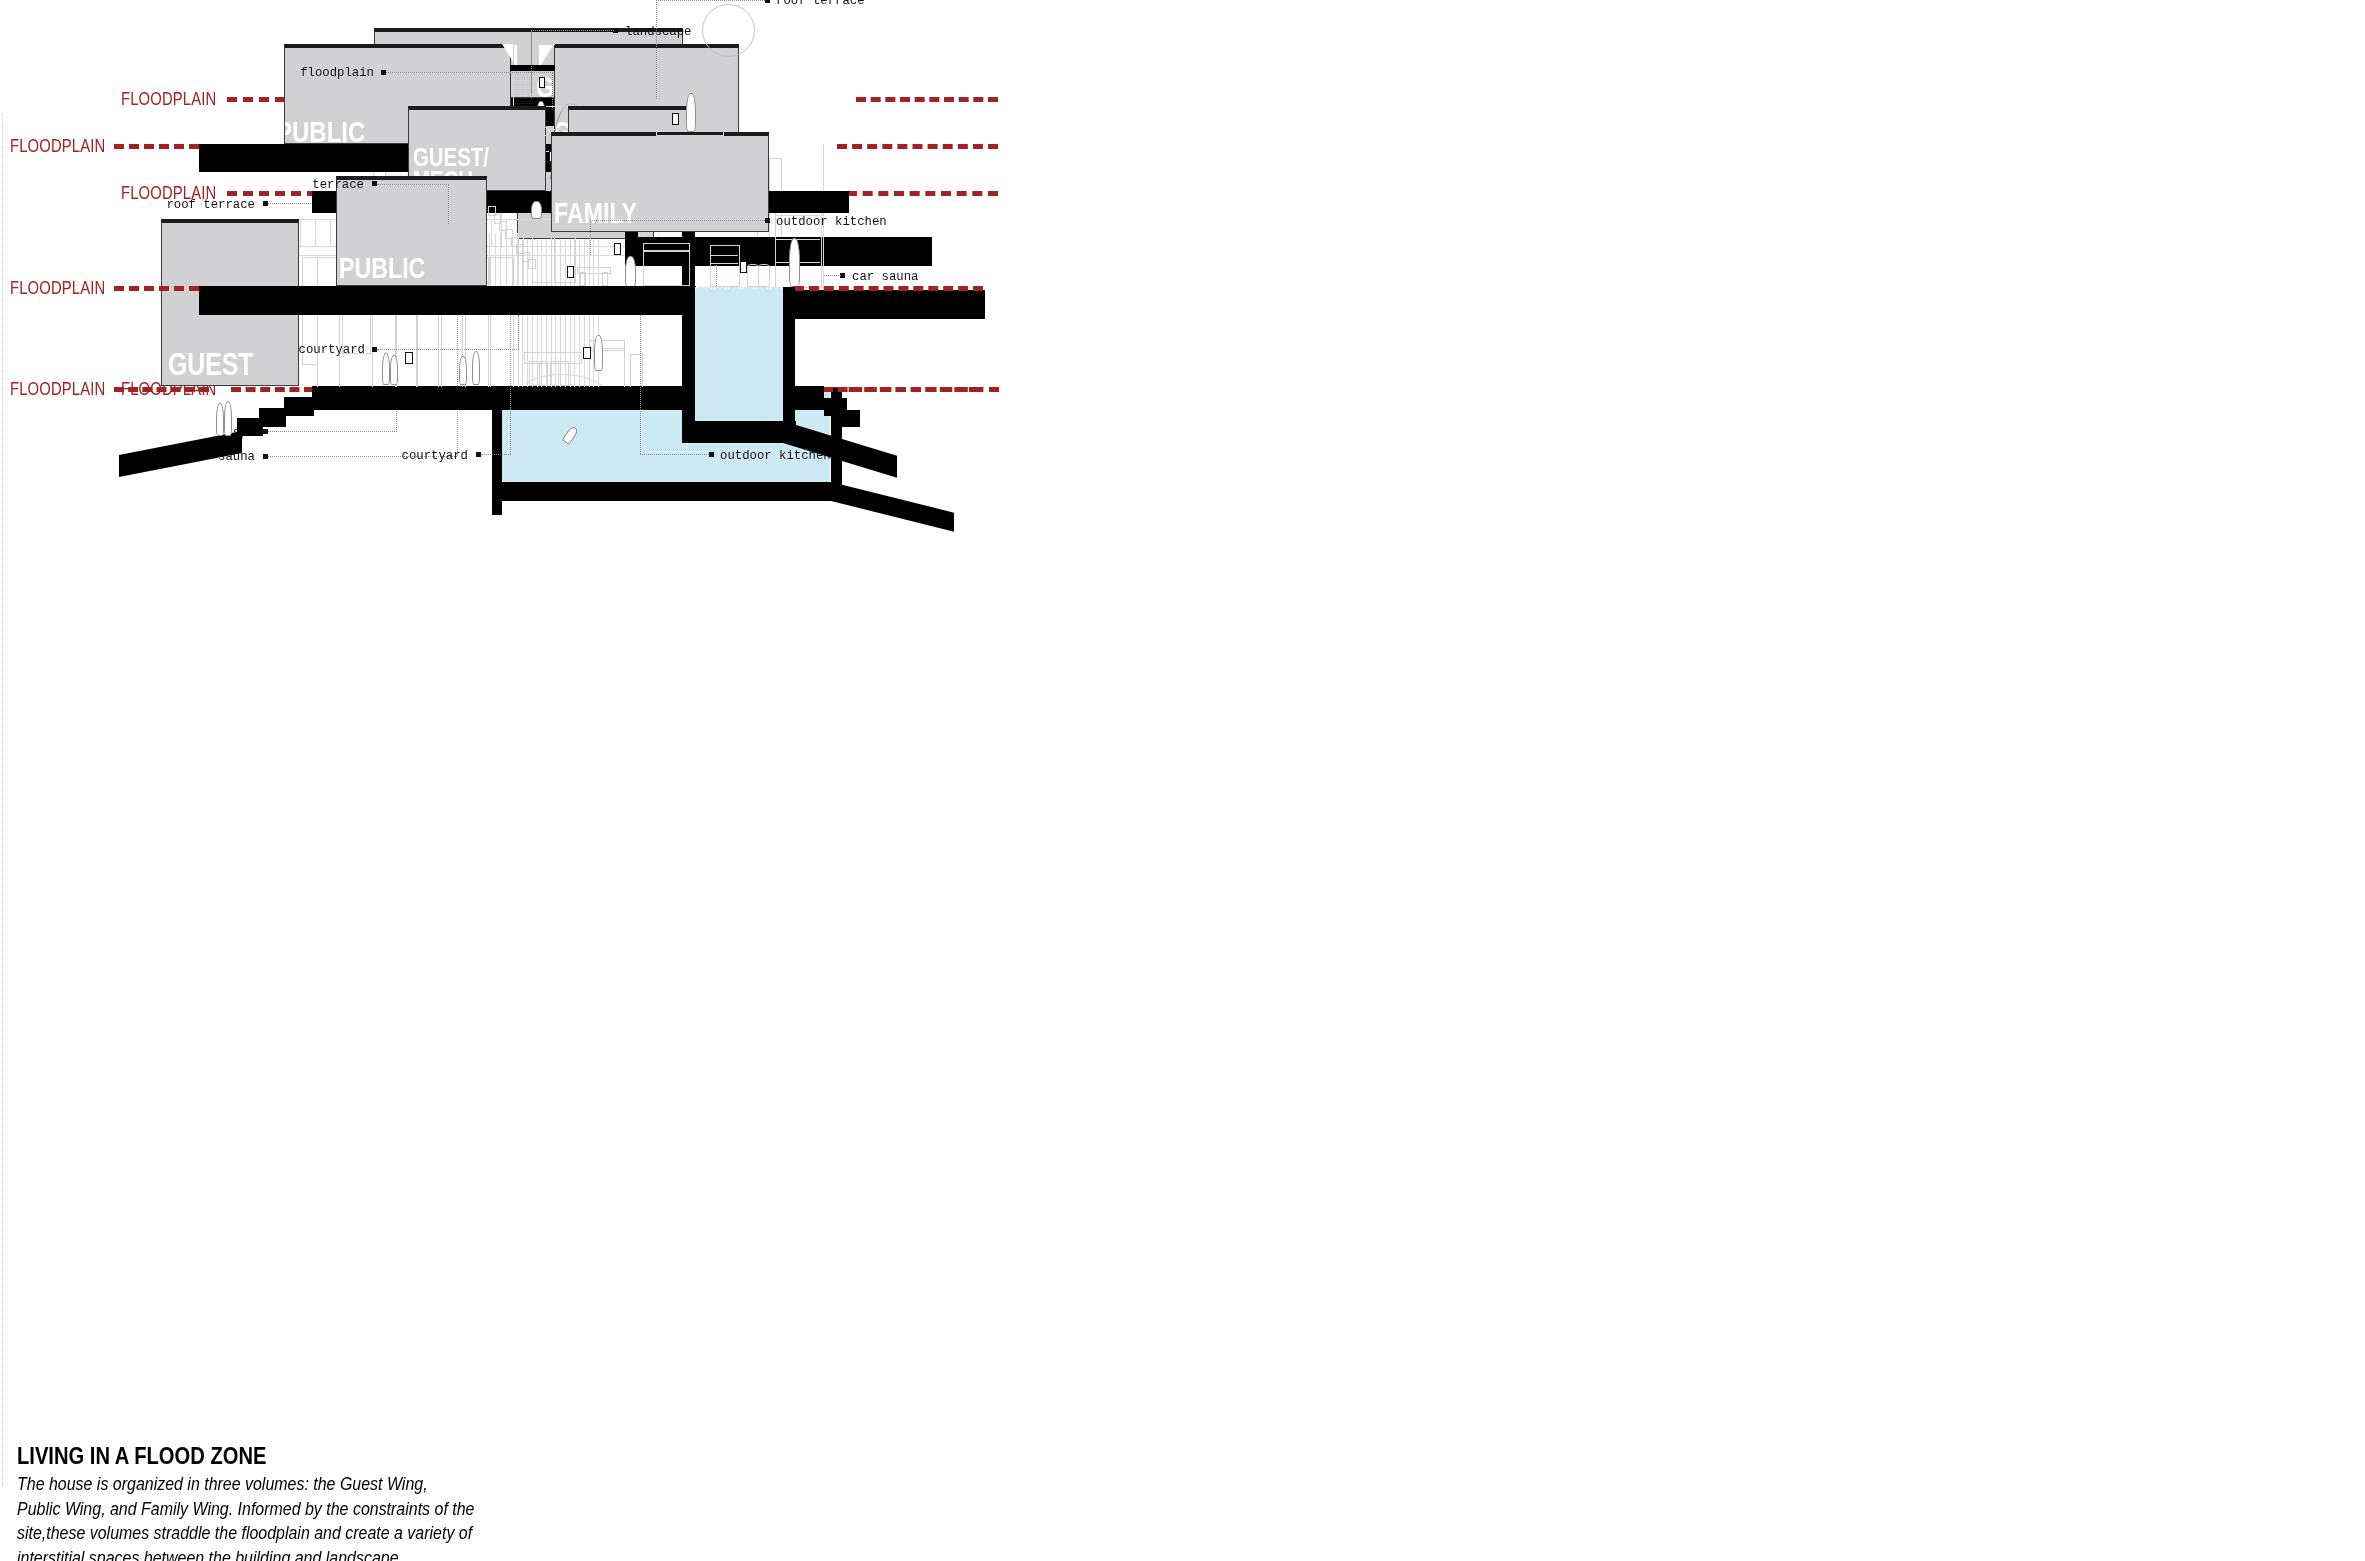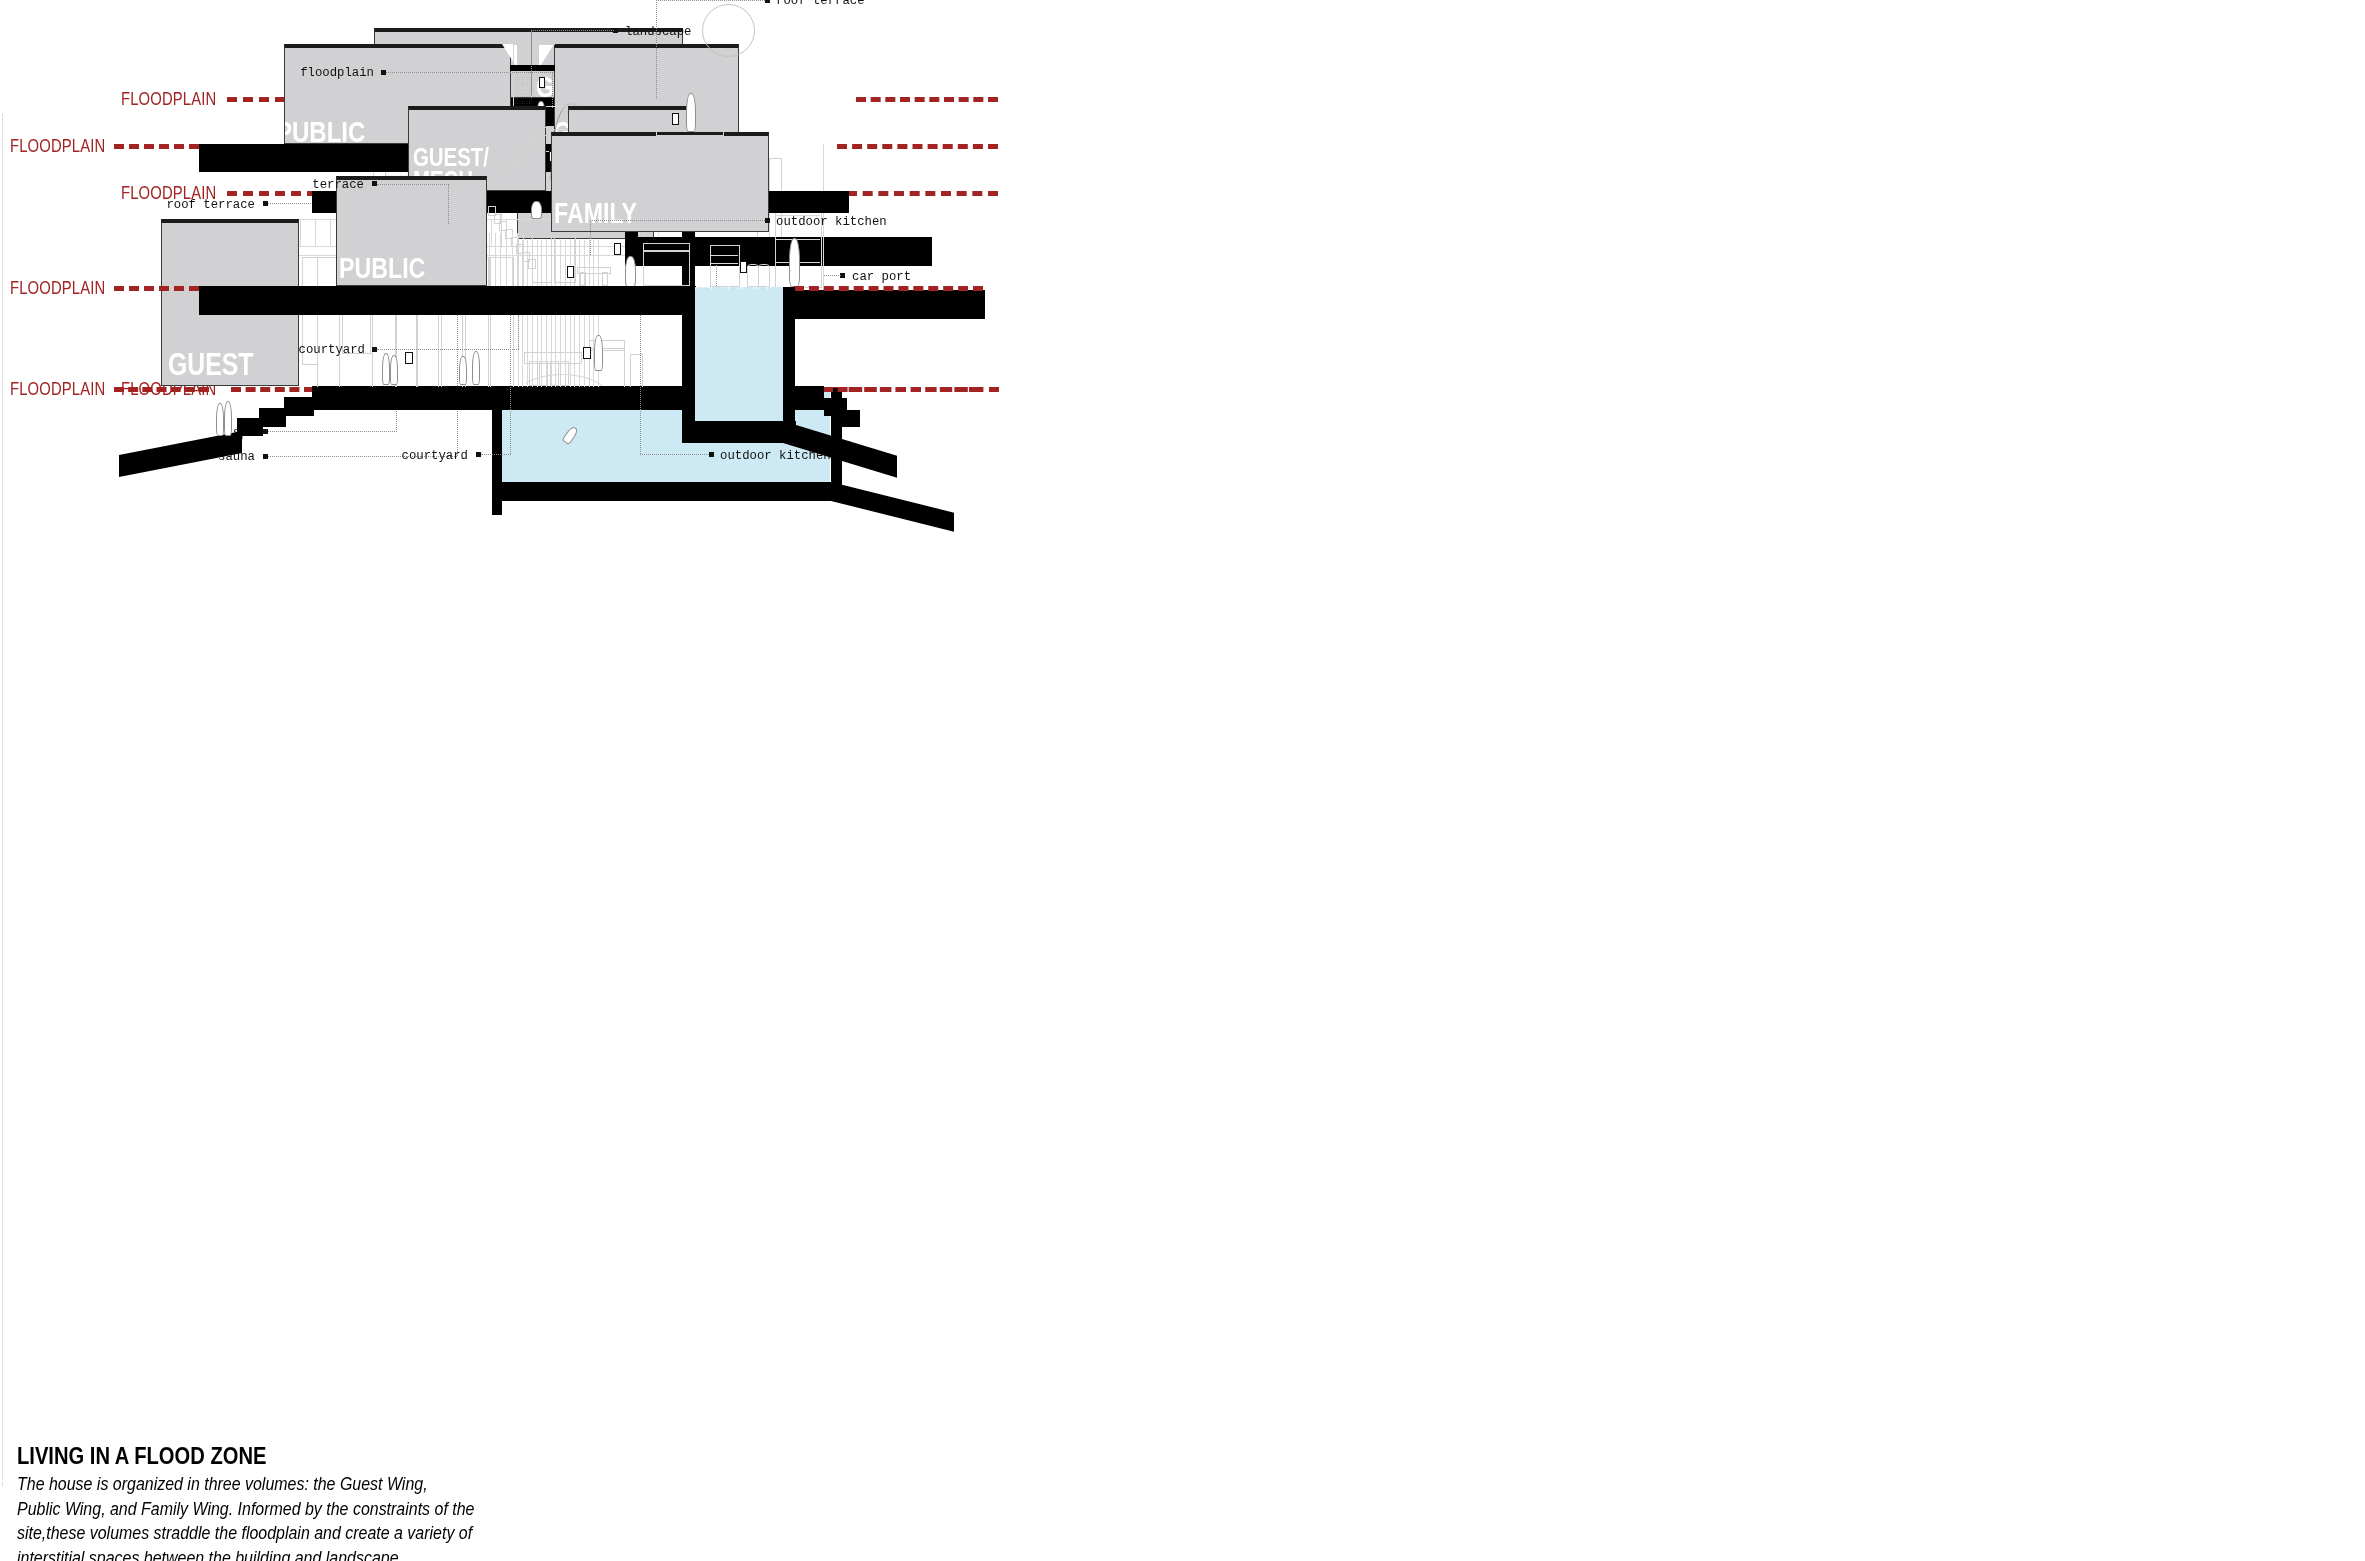--- a/index.html
+++ b/index.html
@@ -275,21 +275,21 @@
       <div class="ibox" style="left:43px;top:95px;width:62px;height:26.5px;border-radius:3.8px;"></div>
       <div class="ibox" style="left:53px;top:80px;width:39px;height:16px;border-radius:4.7px 4.7px 0 0;"></div>
       <div class="ibox" style="left:48px;top:116px;width:13.2px;height:13.2px;border-radius:50%;"></div>
       <div class="ibox" style="left:85px;top:116px;width:13.2px;height:13.2px;border-radius:50%;"></div>
 
       <div class="ibox" style="left:118px;top:61px;width:23px;height:79px;"></div>
       <div class="iline" style="left:130px;top:61px;width:0.7px;height:79px;"></div>
       <div class="cdot" style="left:150px;top:102px;width:4.7px;height:9.5px;background:#fff;border:0.9px solid #111;"></div>
     </div>
 
-    <div class="callout" style="left:852px;top:270px;">car port</div>
+    <div class="callout" style="left:852px;top:270px;">car sauna</div>
     <div class="cdot" style="left:840px;top:273px;"></div>
     <div class="leader-h" style="left:823px;top:275px;width:18px;"></div>
     <div class="leader-v" style="left:823px;top:207px;height:68px;"></div>
   </div>
 
   <div class="panel" id="p4" style="left:2820;top:1380;width:1079px;height:341px;">
 
     <div class="fp-label" style="left:9.5px;top:135px;">FLOODPLAIN</div>
     <div class="fp-dash" style="left:114px;top:144px;width:85px;"></div>
     <div class="fp-dash" style="left:837px;top:144px;width:161px;"></div>

